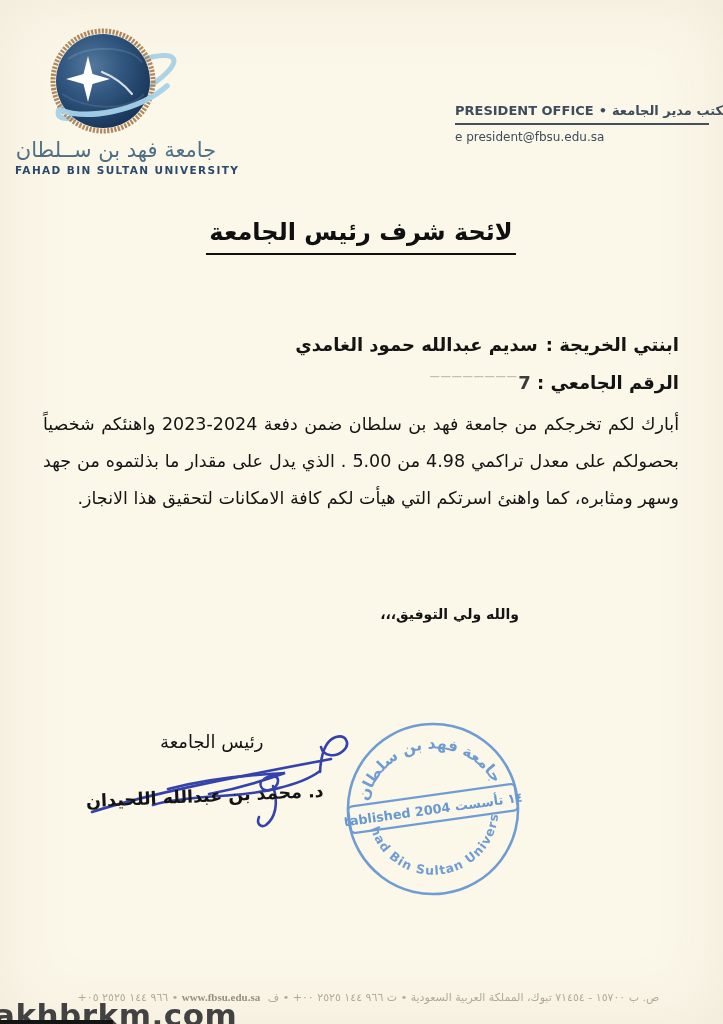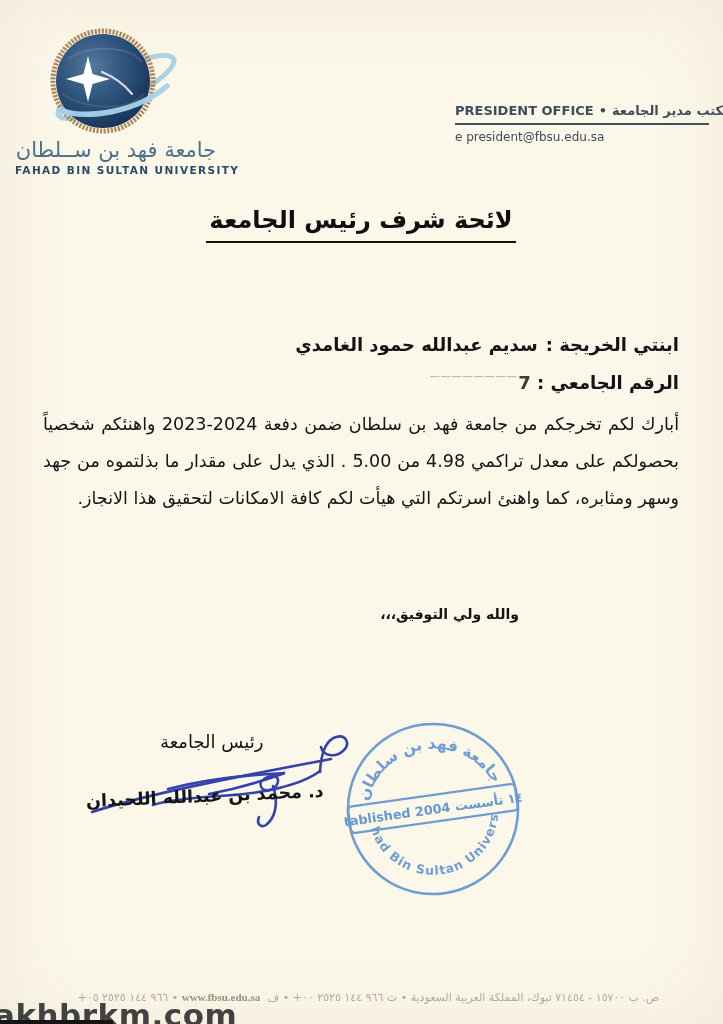--- a/index.html
+++ b/index.html
@@ -16,21 +16,21 @@
   .logo-ar { font-size:21px; color:#4e7086; direction:rtl; margin-top:-4px; letter-spacing:0; }
   .logo-en { font-size:10.5px; font-weight:bold; color:#2b4a6b; letter-spacing:1.4px; margin-top:2px; white-space:nowrap; }
 
   .office-block { position:absolute; right:14px; top:103px; width:254px; direction:ltr; }
   .office-line { font-size:13px; font-weight:bold; color:#3e4c5c; padding-bottom:5px;
                  border-bottom:2px solid #43505f; white-space:nowrap; }
   .office-line .sep { margin:0 5px; }
   .office-email { margin-top:5px; font-size:12px; color:#3e4c5c; }
 
   
-  .title-wrap { position:absolute; top:206px; left:0; width:722px; text-align:center; }
+  .title-wrap { position:absolute; top:218px; left:0; width:722px; text-align:center; }
   .title { display:inline-block; direction:rtl; font-size:24px; font-weight:800; color:#101010;
            border-bottom:2.5px solid #101010; padding:0 3px 7px 3px; }
 
   .recipient { position:absolute; top:326px; right:44px; direction:rtl; text-align:right;
                font-size:18px; font-weight:bold; color:#141414; line-height:38px; }
   .recipient .name { margin-right:8px; }
   .redacted { direction:ltr; unicode-bidi:embed; display:inline-block; }
   .redacted .trace { color:#c7bfad; letter-spacing:2px; font-weight:normal; }
   .redacted .digit { color:#3c3c3c; }
 

